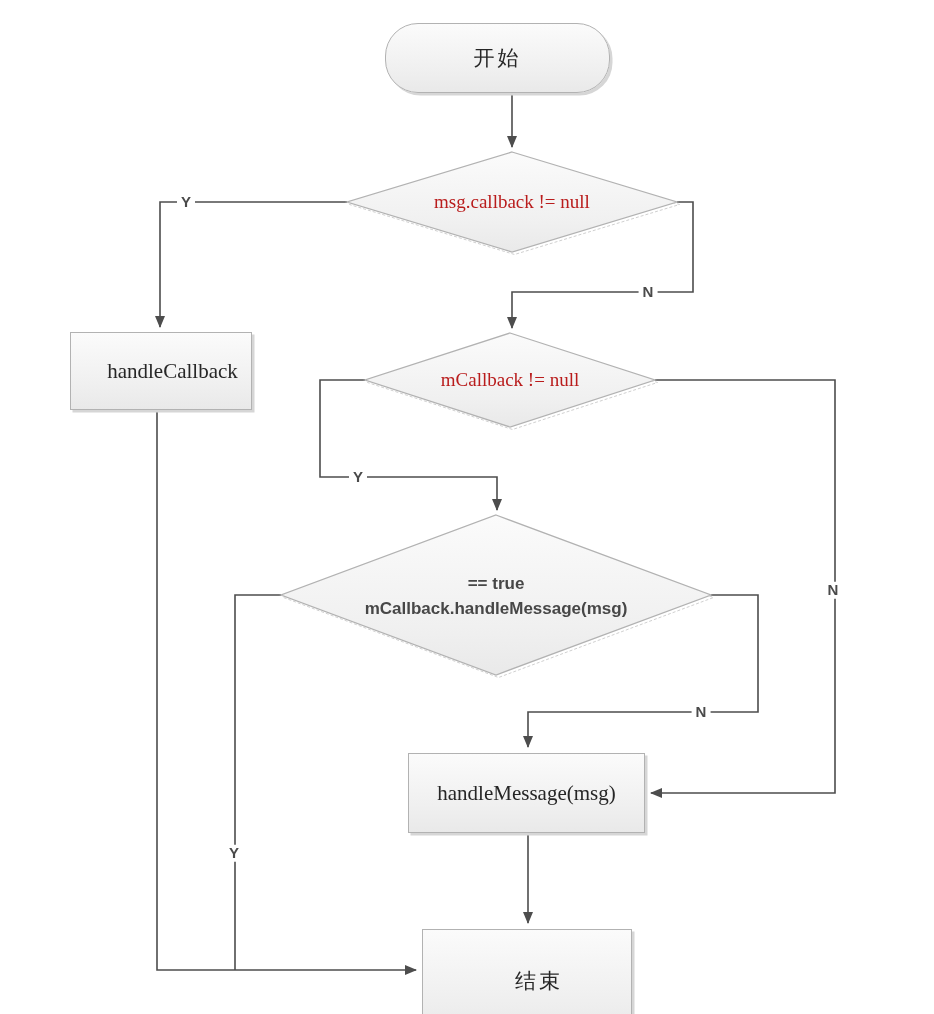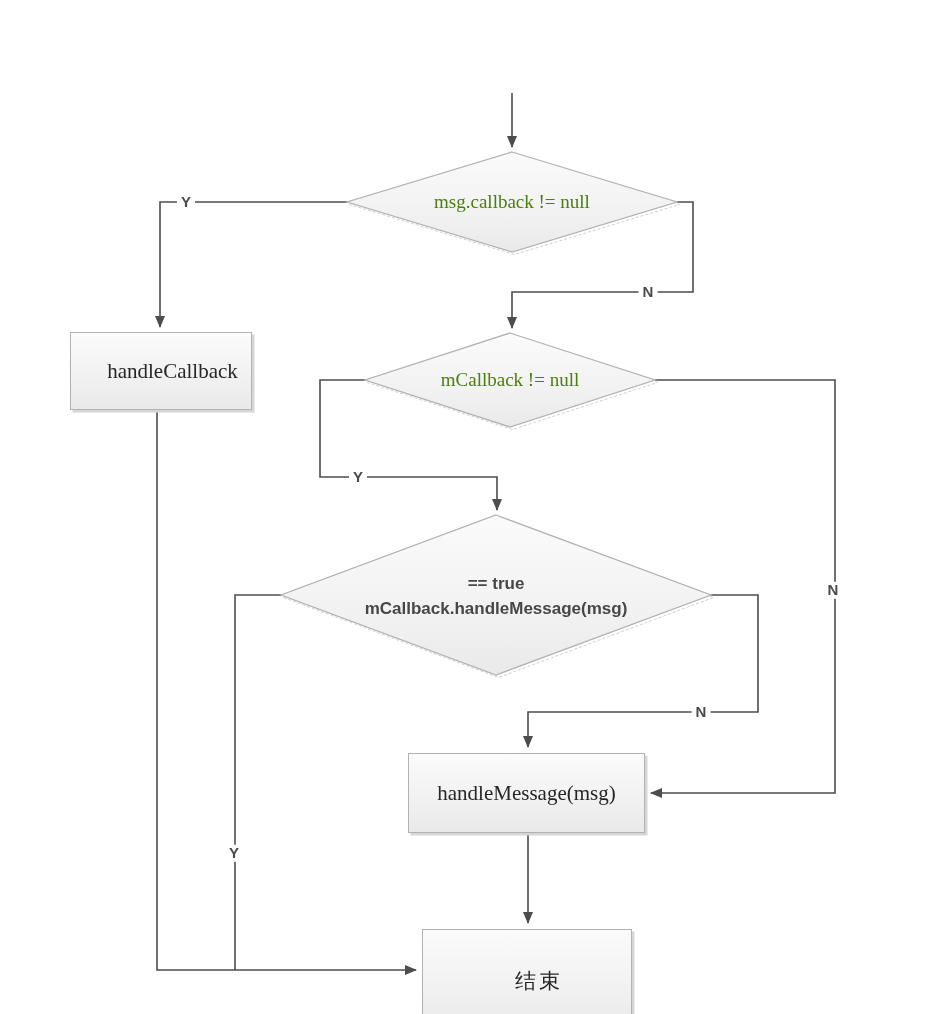--- a/index.html
+++ b/index.html
@@ -19,21 +19,21 @@
     box-shadow:2.5px 2.5px 0 #d6d6d6;
     color:#262626;
     font-size:21px;
     text-align:center;
     box-sizing:border-box;
   }
   .terminator{border-radius:33px;}
   .cjk{letter-spacing:3px;}
   .diamond-label{
     position:absolute;z-index:3;
-    text-align:center;color:#4d7c0f;
+    text-align:center;color:#b91c1c;
     font-size:19px;line-height:1.3;
     pointer-events:none;
   }
   .diamond-label.sans{
     font-family:"Liberation Sans", sans-serif;
     font-size:17px;font-weight:600;color:#474747;line-height:1.45;
   }
   .edge-label{
     position:absolute;z-index:4;
     transform:translate(-50%,-50%);
@@ -78,20 +78,21 @@
     <g>
       <polygon points="512.5,335.5 657.5,382.5 512.5,429.5 367.5,382.5" fill="none" stroke="#d0d0d0" stroke-dasharray="3,2"></polygon>
       <polygon points="510,333 655,380 510,427 365,380" fill="url(#shapeGrad)" stroke="#b2b2b2" stroke-width="1.3"></polygon>
     </g>
     <g>
       <polygon points="498.5,517.5 713.5,597.5 498.5,677.5 283.5,597.5" fill="none" stroke="#d0d0d0" stroke-dasharray="3,2"></polygon>
       <polygon points="496,515 711,595 496,675 281,595" fill="url(#shapeGrad)" stroke="#b2b2b2" stroke-width="1.3"></polygon>
     </g>
   </svg>
 
+  <div class="node terminator cjk" style="left:385px;top:23px;width:225px;height:70px;">开始</div>
 
   <div class="node" style="left:70px;top:332px;width:182px;height:78px;padding-left:23px;">handleCallback</div>
 
   <div class="node" style="left:408px;top:753px;width:237px;height:80px;">handleMessage(msg)</div>
 
   <div class="node cjk" style="left:422px;top:929px;width:210px;height:103px;padding-left:24px;">结束</div>
 
   <div class="diamond-label" style="left:352px;top:190px;width:320px;">msg.callback != null</div>
 
   <div class="diamond-label" style="left:360px;top:368px;width:300px;">mCallback != null</div>

